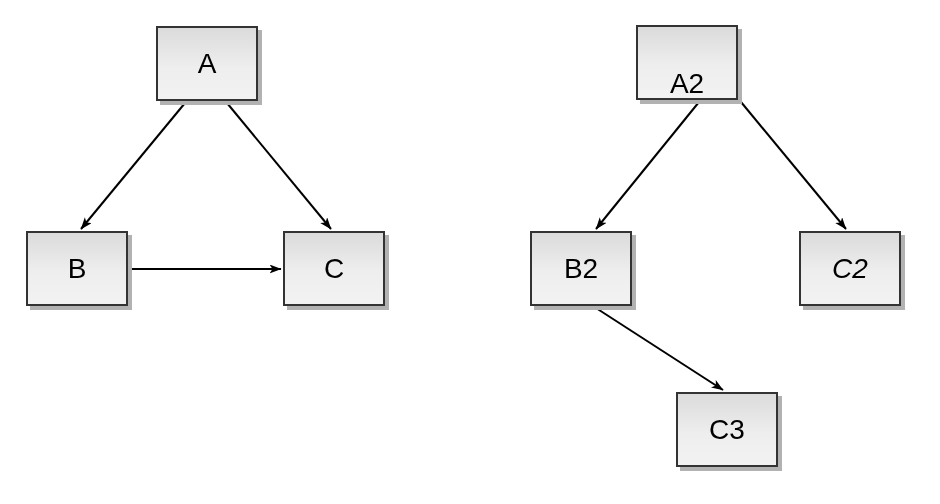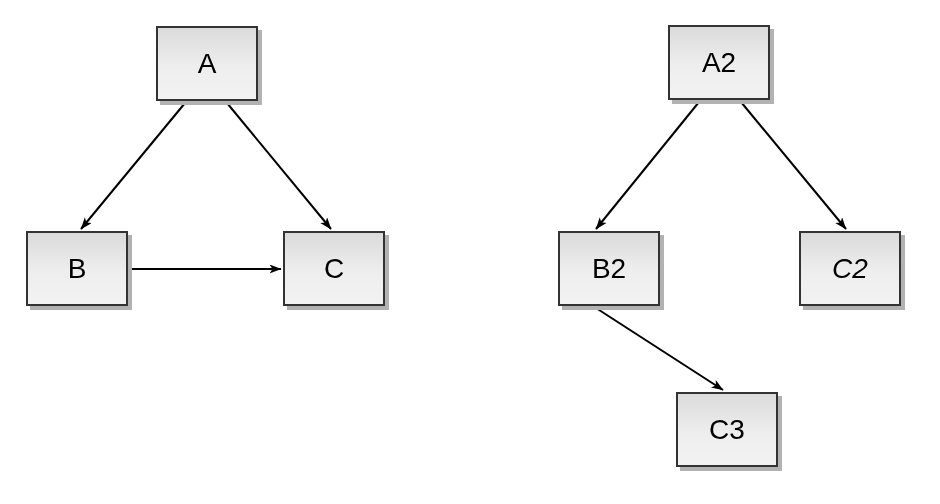--- a/index.html
+++ b/index.html
@@ -37,22 +37,22 @@
   .node-label {
     font-size: 28px;
     color: #000000;
     line-height: 1;
     user-select: none;
   }
   
   .node-a  { left: 156px; top: 26px;  }
   .node-b  { left: 26px;  top: 231px; }
   .node-c  { left: 283px; top: 231px; }
-  .node-a2 { left: 668px; top: 25px;  }
-  .node-b2 { left: 558px; top: 231px; }
+  .node-a2 { left: 636px; top: 25px; align-items: flex-end;  }
+  .node-b2 { left: 530px; top: 231px; }
   .node-c2 { left: 799px; top: 231px; font-style: italic; }
   .node-c3 { left: 676px; top: 392px; }
   .edge {
     stroke: #000000;
     stroke-width: 2;
   }
 </style>
 </head>
 <body>
 

